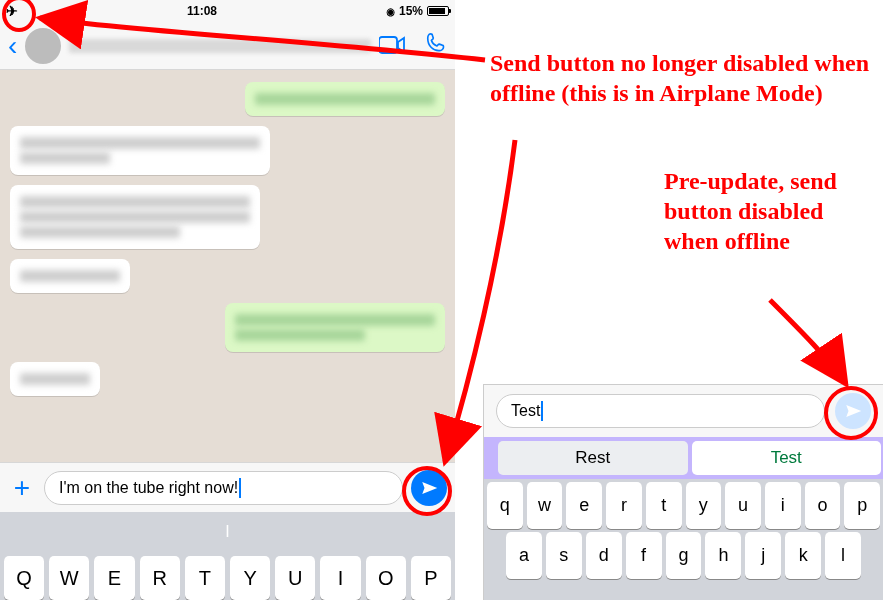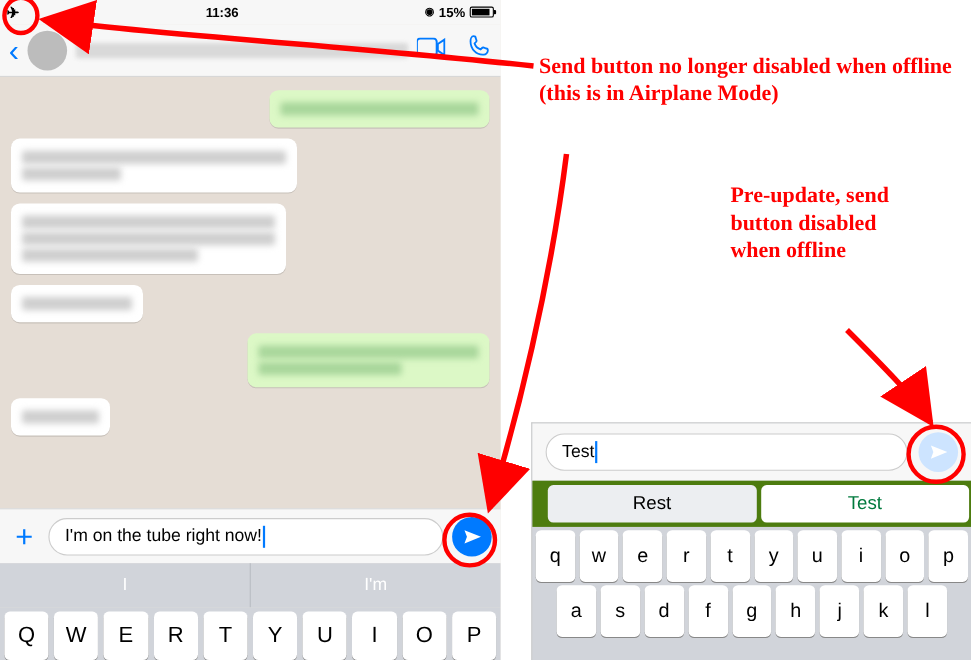--- a/index.html
+++ b/index.html
@@ -150,21 +150,21 @@
     display:flex;
     align-items:center;
     padding:0 12px;
     gap:10px;
   }
   .sn-text-input {
     flex:1; height:34px; border-radius:17px; border:1px solid #ccc;
     background:#fff; padding:0 14px; display:flex; align-items:center;
     font-size:16px;
   }
-  .sn-suggest-bar { height:42px; display:flex; background:#4d7c0f;padding-left:12px;}
+  .sn-suggest-bar { height:42px; display:flex; background:#c4b5fd;padding-left:12px;}
   .sn-suggest {
     flex:1; display:flex; align-items:center; justify-content:center;
     font-size:17px; color:#000;
     background:#eceef1;
     margin:4px 2px; border-radius:5px;
   }
   .sn-suggest.active { background:#fff; color:#007a3d; font-weight:500;}
   .sn-keyrow { height:50px; display:flex; gap:4px; padding:3px 3px 0 3px;}
   .sn-key {
     flex:1; background:#fff; border-radius:5px; box-shadow:0 1px 0 #888;
@@ -177,41 +177,41 @@
   .circle-anno {
     position:absolute;
     border:4px solid #ff0000;
     border-radius:50%;
     pointer-events:none;
   }
   .anno-text {
     position:absolute;
     font-family: "Comic Sans MS", "Marker Felt", cursive;
     color:#ff0000;
-    font-size:20px;
+    font-size:24px;
     font-weight:700;
     line-height:1.25;
   }
   svg.arrows {
     position:absolute;
     left:0; top:0;
     width:883px; height:600px;
     pointer-events:none;
   }
 </style>
 </head>
 <body>
 
 <div class="phone-left">
 
   <div class="status-bar">
     <div class="status-left">
       <span class="airplane-icon">✈</span>
     </div>
-    <div>11:36</div>
+    <div>11:08</div>
     <div class="status-right">
       <span style="font-size:10px;">◉</span>
       <span>15%</span>
       <span class="batt">
           <span class="batt-fill"></span>
         </span>
     </div>
   </div>
 
   <div class="nav-bar">
@@ -266,21 +266,20 @@
     </div>
     <div class="send-btn enabled">
       <svg width="18" height="18" viewBox="0 0 24 24">
           <path d="M3 20 L23 12 L3 4 L6 12 Z" fill="#fff"></path>
         </svg>
     </div>
   </div>
 
   <div class="suggest-bar">
     <div class="suggest">I</div>
-    <div class="suggest">I'm</div>
   </div>
 
   <div class="keyrow">
     <div class="key">Q</div>
     <div class="key">W</div>
     <div class="key">E</div>
     <div class="key">R</div>
     <div class="key">T</div>
     <div class="key">Y</div>
     <div class="key">U</div>

